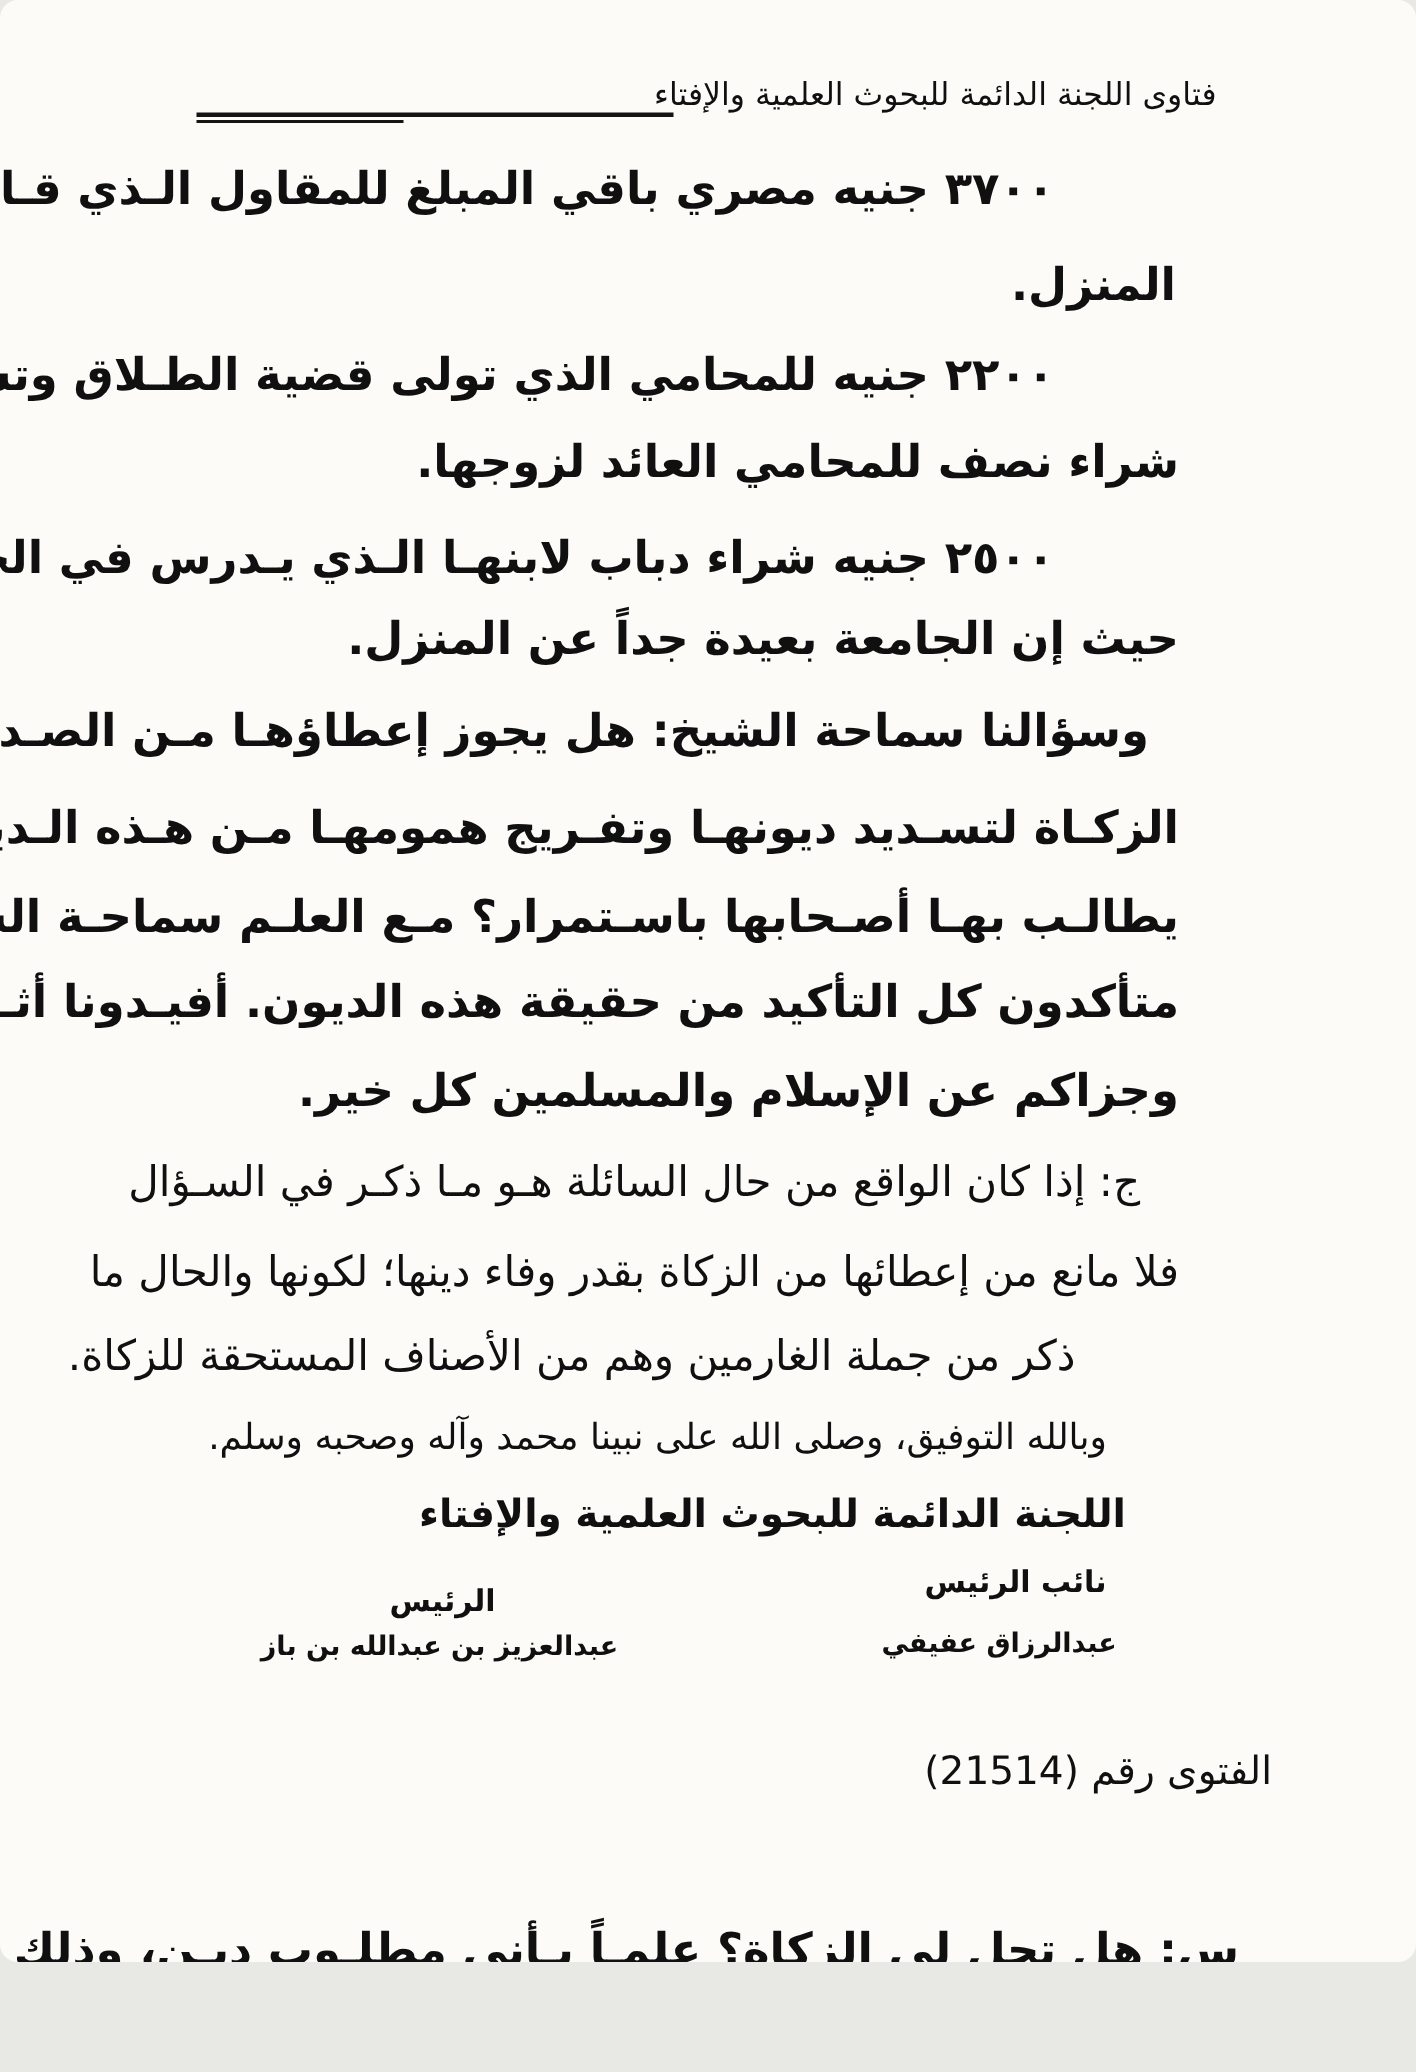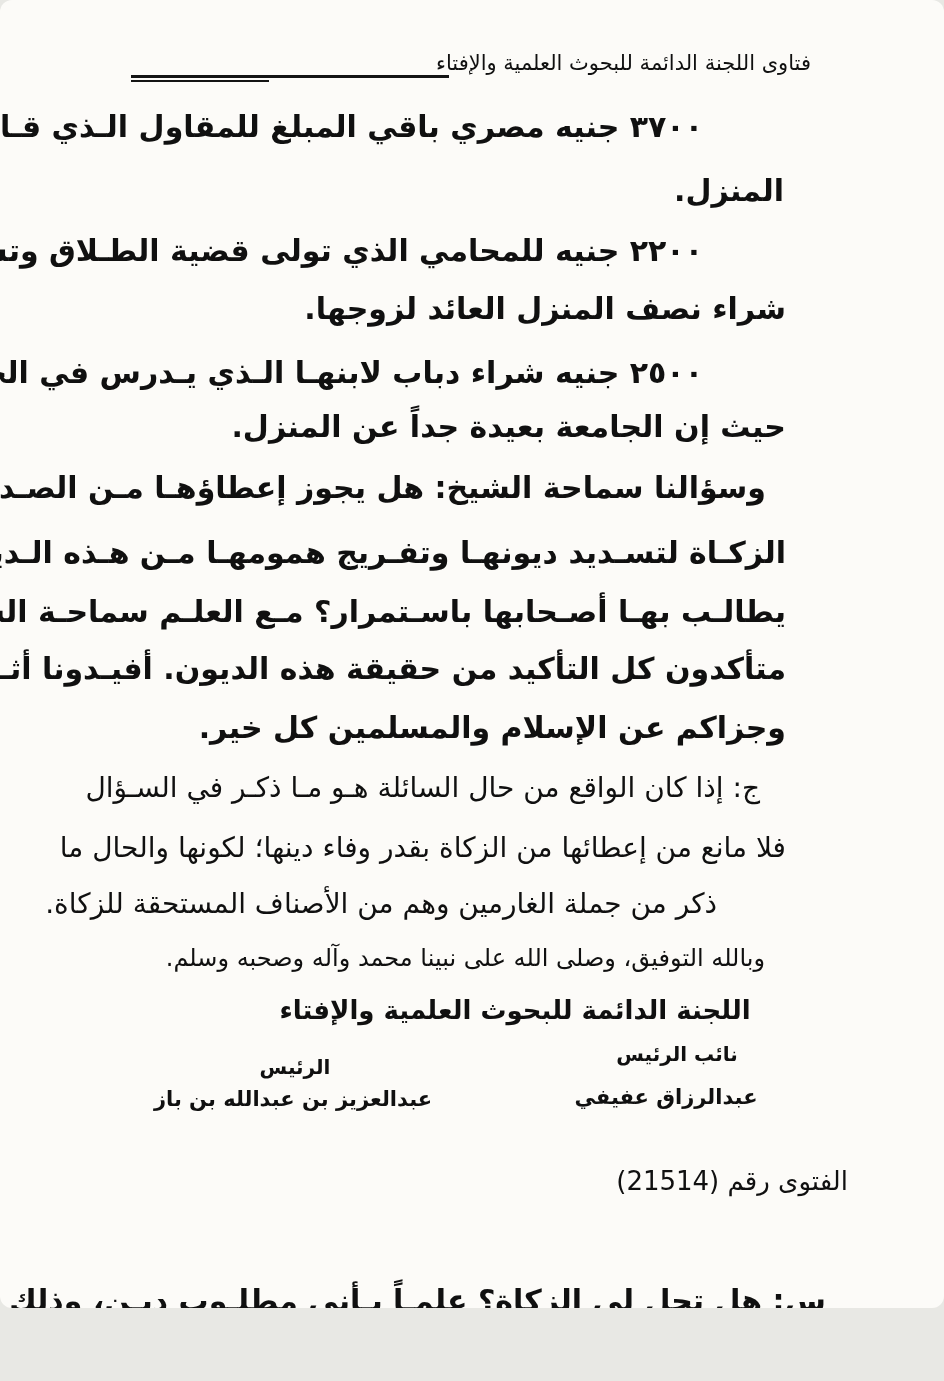--- a/index.html
+++ b/index.html
@@ -21,53 +21,53 @@
     direction:rtl;
     unicode-bidi:embed;
   }
   .cx{transform:translateX(-50%);}          
   .hdr{font-size:21px;font-weight:400;}
   .b30{font-size:30px;font-weight:700;}     
   .r28{font-size:28px;font-weight:400;}     
   .r26{font-size:26px;font-weight:400;}
   .r24{font-size:24px;font-weight:400;}
   .b26{font-size:26px;font-weight:700;}
-  .b21{font-size:21px;font-weight:700;}
+  .b21{font-size:18px;font-weight:700;}
   .b20{font-size:20px;font-weight:700;}
   .rule{position:absolute;background:#141414;}
 </style>
 </head>
 <body>
 
 <div class="page" style="background: rgb(252, 251, 248); color: rgb(16, 16, 16);">
 
   <div class="ln hdr" style="top:53px; right:133px;">فتاوى اللجنة الدائمة للبحوث العلمية والإفتاء</div>
   <div class="rule" style="top:75px; left:131px; width:318px; height:3px;"></div>
   <div class="rule" style="top:80px; left:131px; width:138px; height:2px;"></div>
 
   <div class="ln b30" style="top:112px; right:241px;">٣٧٠٠ جنيه مصري باقي المبلغ للمقاول الـذي قـام ببنـاء</div>
   <div class="ln b30" style="top:176px; right:160px;">المنزل.</div>
 
   <div class="ln b30" style="top:236px; right:241px;">٢٢٠٠ جنيه للمحامي الذي تولى قضية الطـلاق وتسـجيل</div>
-  <div class="ln b30" style="top:294px; right:158px;">شراء نصف المنزل العائد لزوجها.</div>
+  <div class="ln b30" style="top:294px; right:158px;">شراء نصف للمحامي العائد لزوجها.</div>
 
   <div class="ln b30" style="top:358px; right:241px;">٢٥٠٠ جنيه شراء دباب لابنهـا الـذي يـدرس في الجامعـة،</div>
   <div class="ln b30" style="top:412px; right:158px;">حيث إن الجامعة بعيدة جداً عن المنزل.</div>
 
   <div class="ln b30" style="top:473px; right:178px;">وسؤالنا سماحة الشيخ: هل يجوز إعطاؤهـا مـن الصـدقة أو</div>
   <div class="ln b30" style="top:538px; right:158px;">الزكـاة لتسـديد ديونهـا وتفـريج همومهـا مـن هـذه الـديون الـتي</div>
   <div class="ln b30" style="top:597px; right:158px;">يطالـب بهـا أصـحابها باسـتمرار؟ مـع العلـم سماحـة الشـيخ أننـا</div>
   <div class="ln b30" style="top:654px; right:158px;">متأكدون كل التأكيد من حقيقة هذه الديون. أفيـدونا أثـابكم الله</div>
   <div class="ln b30" style="top:713px; right:158px;">وجزاكم عن الإسلام والمسلمين كل خير.</div>
 
   <div class="ln r28" style="top:834px; right:158px;">فلا مانع من إعطائها من الزكاة بقدر وفاء دينها؛ لكونها والحال ما</div>
   <div class="ln r28" style="top:774px; right:184px;">ج: إذا كان الواقع من حال السائلة هـو مـا ذكـر في السـؤال</div>
   <div class="ln r28" style="top:890px; right:227px;">ذكر من جملة الغارمين وهم من الأصناف المستحقة للزكاة.</div>
 
-  <div class="ln r24" style="top:946px; right:179px;text-align:right;">وبالله التوفيق، وصلى الله على نبينا محمد وآله وصحبه وسلم.</div>
+  <div class="ln r24" style="top:946px; right:206px;text-align:right;">وبالله التوفيق، وصلى الله على نبينا محمد وآله وصحبه وسلم.</div>
 
   <div class="ln b26 cx" style="top:997px; left:515px;">اللجنة الدائمة للبحوث العلمية والإفتاء</div>
 
   <div class="ln b20 cx" style="top:1044px; left:677px;">نائب الرئيس</div>
   <div class="ln b20 cx" style="top:1057px; left:295px;">الرئيس</div>
 
   <div class="ln b21 cx" style="top:1087px; left:666px;">عبدالرزاق عفيفي</div>
   <div class="ln b21 cx" style="top:1089px; left:293px;">عبدالعزيز بن عبدالله بن باز</div>
 
   <div class="ln r26" style="top:1168px; right:96px;">الفتوى رقم (21514)</div>

